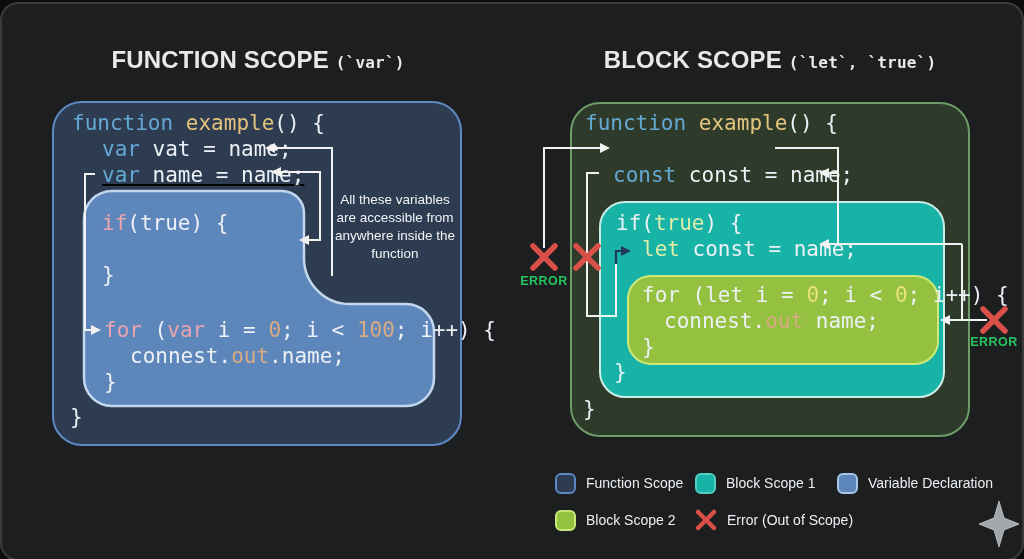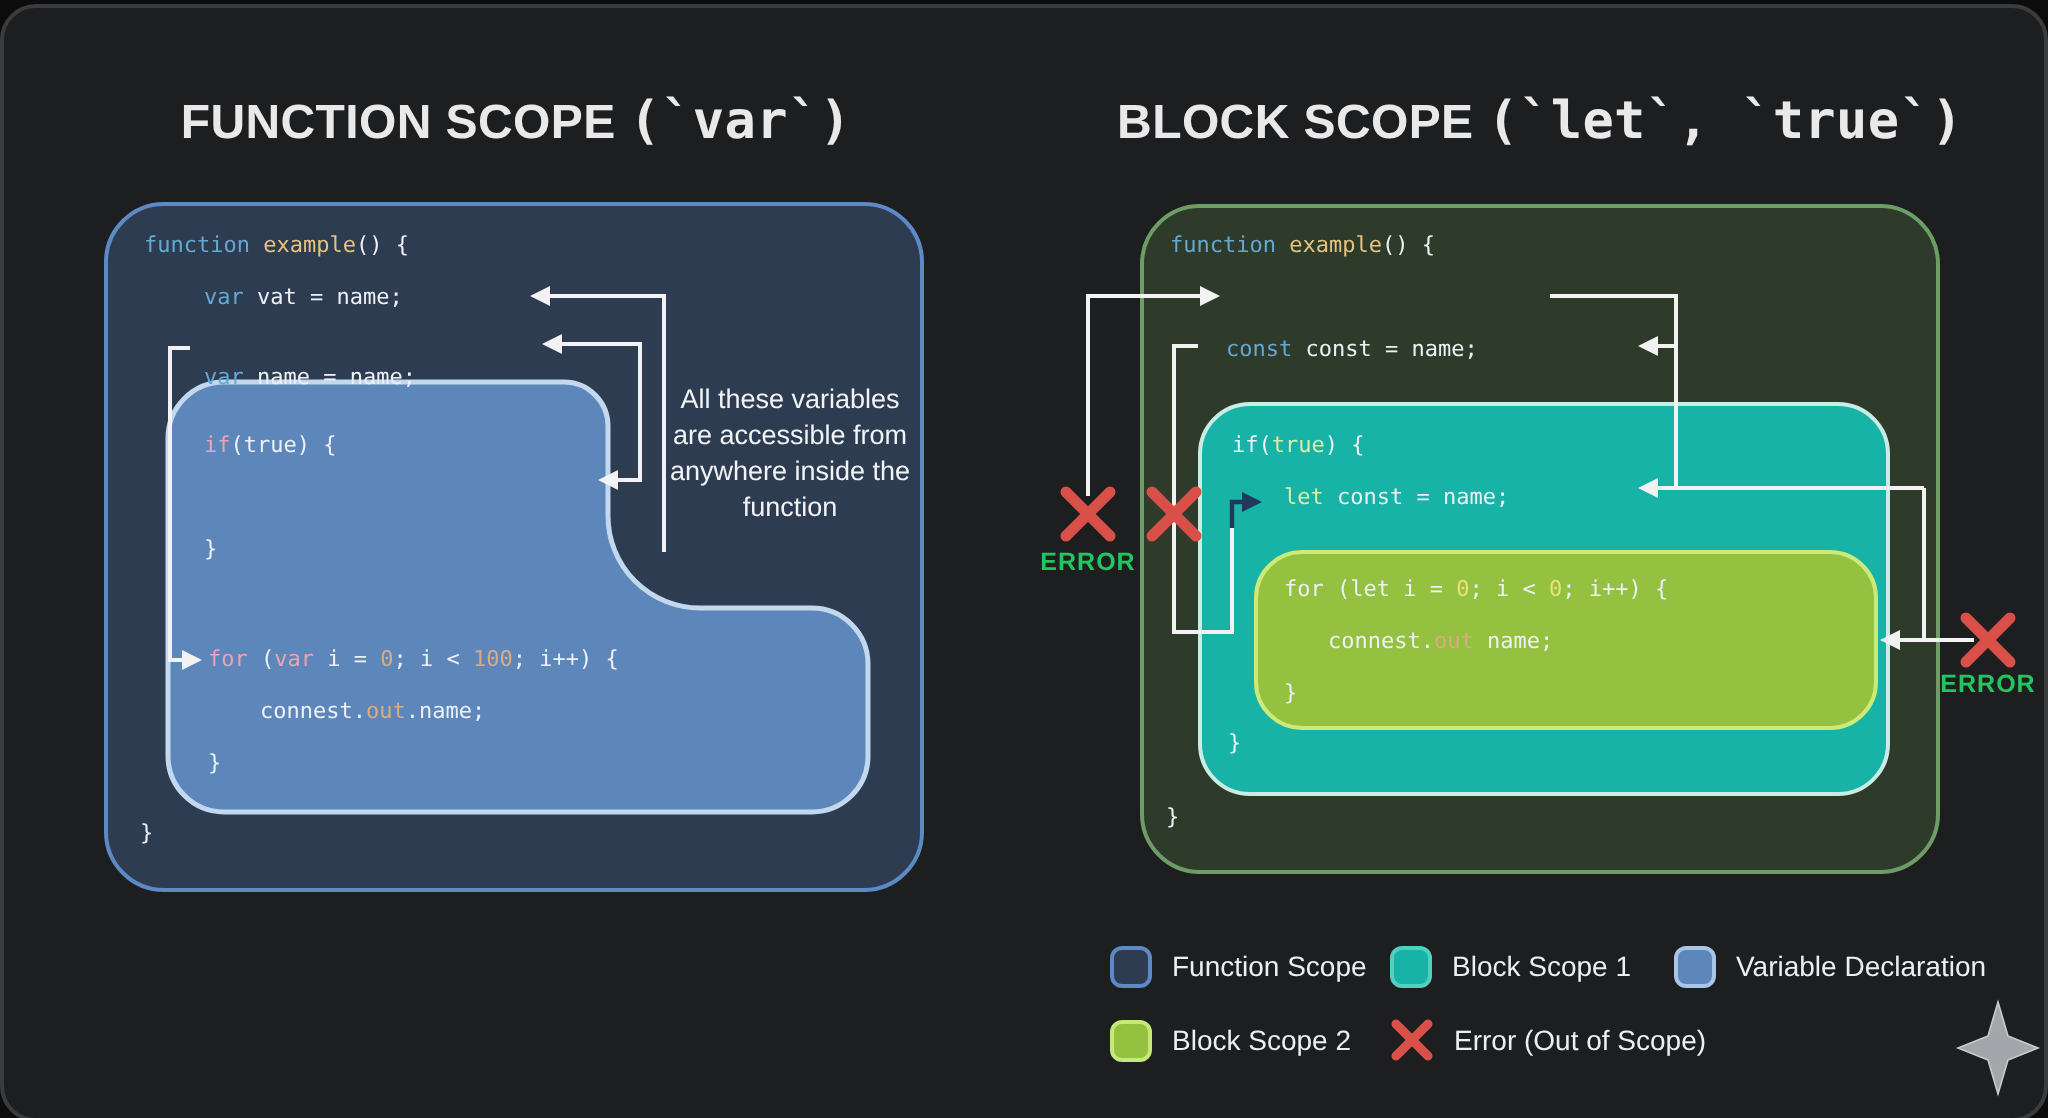--- a/index.html
+++ b/index.html
@@ -2,38 +2,38 @@
 <html><head>
 <meta charset="utf-8">
 <style>
   html,body{margin:0;padding:0;background:#0c0c0d;}
   body{font-family:"Liberation Sans",sans-serif;}
   .frame{position:relative;width:1020px;height:555px;margin:2px auto;background:#1d1e20;
          border:2px solid #3a3b3d;border-radius:18px;overflow:hidden;}
   
   .title{position:absolute;top:42px;color:#e9e9ea;font-weight:bold;font-size:24px;
          letter-spacing:.2px;white-space:nowrap;text-align:center;}
-  .title .code{font-family:"DejaVu Sans Mono",monospace;font-size:26px;font-weight:bold;}
+  .title .code{font-family:"DejaVu Sans Mono",monospace;font-size:16px;font-weight:bold;}
   .title-left{left:0;width:512px;}
   .title-right{left:512px;width:512px;}
   
   .box{position:absolute;box-sizing:border-box;}
   .func-left{left:50px;top:97px;width:410px;height:345px;background:#2d3c51;
              border:2.5px solid #5d89c4;border-radius:30px;z-index:1;}
   .func-right{left:568px;top:98px;width:400px;height:335px;background:#2e3b2b;
               border:2.5px solid #6d9c66;border-radius:30px;z-index:1;}
   .teal-box{left:597px;top:197px;width:346px;height:197px;background:#17b3a6;
             border:2.5px solid #c9ece4;border-radius:26px;z-index:2;}
   .green-box{left:625px;top:271px;width:312px;height:90px;background:#94c13f;
              border:2.5px solid #cdea79;border-radius:24px;z-index:3;}
   svg.layer{position:absolute;left:0;top:0;z-index:2;pointer-events:none;}
   svg.arrows{z-index:6;}
   
   #code-layer{position:absolute;left:0;top:0;width:100%;height:100%;z-index:5;pointer-events:none;}
-  .code-line{position:absolute;font-family:"DejaVu Sans Mono",monospace;font-size:11px;
+  .code-line{position:absolute;font-family:"DejaVu Sans Mono",monospace;font-size:21px;
              line-height:24px;white-space:pre;}
   .tk-b{color:#64a9d4}.tk-y{color:#e4c47d}.tk-w{color:#edf1f6}.tk-p{color:#e9a4ae}
   .tk-t{color:#d7ac84}.tk-l{color:#dcedaa}.tk-gy{color:#e9e27b}
   
   .annotation{position:absolute;left:327px;top:187px;width:132px;z-index:5;color:#f2f3f5;
               font-size:13.5px;line-height:18px;text-align:center;}
   .error-label{position:absolute;width:64px;text-align:center;color:#22c55e;font-weight:bold;
                font-size:12.5px;letter-spacing:.5px;z-index:7;}
   .error-left{left:510px;top:270px;}
   .error-right{left:960px;top:331px;}
@@ -66,21 +66,21 @@
 
   <svg class="layer" width="1020" height="555">
     <path d="M110 187 H280 A22 22 0 0 1 302 209 V254 A46 46 0 0 0 348 300 H404 A28 28 0 0 1 432 328 V374 A28 28 0 0 1 404 402 H110 A28 28 0 0 1 82 374 V215 A28 28 0 0 1 110 187 Z" fill="#5d87bb" stroke="#c3d7ee" stroke-width="2.5"></path>
   </svg>
 
   <div class="annotation">All these variables are accessible from anywhere inside the function</div>
 
   <div id="code-layer">
       <div class="code-line" style="left: 70px; top: 107px;"><span class="tk-b">function</span><span class="tk-w"> </span><span class="tk-y">example</span><span class="tk-w">() {</span></div>
       <div class="code-line" style="left: 100px; top: 133px; text-align: right;"><span class="tk-b">var</span><span class="tk-w"> vat = name;</span></div>
-      <div class="code-line" style="left: 100px; top: 173px;"><span class="tk-b">var</span><span class="tk-w"> name = name;</span></div>
+      <div class="code-line" style="left: 100px; top: 159px; text-decoration: underline;"><span class="tk-b">var</span><span class="tk-w"> name = name;</span></div>
       <div class="code-line" style="left: 100px; top: 207px;"><span class="tk-p">if</span><span class="tk-w">(true) {</span></div>
       <div class="code-line" style="left: 100px; top: 259px;"><span class="tk-w">}</span></div>
       <div class="code-line" style="left: 102px; top: 314px;"><span class="tk-p">for</span><span class="tk-w"> (</span><span class="tk-p">var</span><span class="tk-w"> i = </span><span class="tk-t">0</span><span class="tk-w">; i &lt; </span><span class="tk-t">100</span><span class="tk-w">; i++) {</span></div>
       <div class="code-line" style="left: 128px; top: 340px;"><span class="tk-w">connest.</span><span class="tk-t">out</span><span class="tk-w">.name;</span></div>
       <div class="code-line" style="left: 102px; top: 366px;"><span class="tk-w">}</span></div>
       <div class="code-line" style="left: 68px; top: 401px;"><span class="tk-w">}</span></div>
       <div class="code-line" style="left: 583px; top: 107px;"><span class="tk-b">function</span><span class="tk-w"> </span><span class="tk-y">example</span><span class="tk-w">() {</span></div>
       <div class="code-line" style="left: 611px; top: 159px;"><span class="tk-b">const</span><span class="tk-w"> const = name;</span></div>
       <div class="code-line" style="left: 614px; top: 207px;"><span class="tk-w">if(</span><span class="tk-l">true</span><span class="tk-w">) {</span></div>
       <div class="code-line" style="left: 640px; top: 233px;"><span class="tk-l">let</span><span class="tk-w"> const = name;</span></div>

